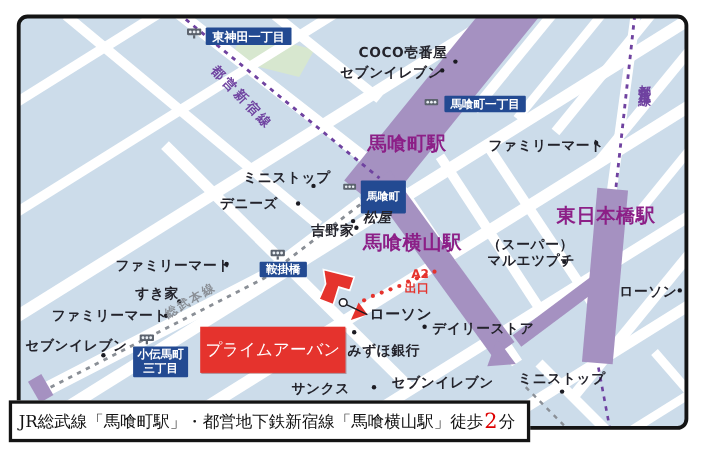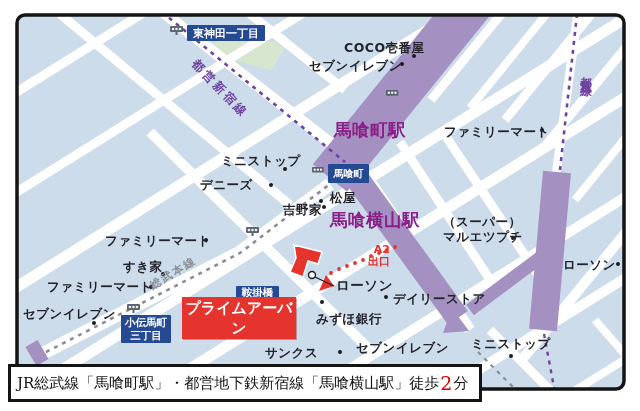--- a/index.html
+++ b/index.html
@@ -9,22 +9,22 @@
   .txt{position:absolute;white-space:nowrap;}
   .poi{font-size:12.5px;font-weight:600;letter-spacing:.5px;color:var(--poi_text);}
   .poi2{line-height:15px;}
   .station{font-size:17.5px;font-weight:bold;letter-spacing:.5px;color:var(--station_text);}
   .abox{position:absolute;background:var(--area_box);color:#fff;font-weight:bold;
         display:flex;align-items:center;justify-content:center;border-radius:1px;}
   .linelbl{font-weight:bold;color:var(--line_dash);}
   .vert{writing-mode:vertical-rl;text-orientation:upright;}
   .jrlbl{font-weight:bold;color:var(--jr_dash);}
   .exit{color:var(--red);font-weight:bold;font-size:11px;line-height:12px;text-align:right;}
-  #propbox{position:absolute;left:182px;top:297px;width:114px;height:42px;background:var(--red);
-           color:#fff;font-weight:bold;font-size:15px;line-height:20px;text-align:center;
+  #propbox{position:absolute;left:182px;top:297px;width:132px;height:42px;background:var(--red);
+           color:#fff;font-weight:normal;font-size:15px;line-height:20px;text-align:center;
            display:flex;flex-direction:column;justify-content:center;box-shadow:1px 1px 0 rgba(120,20,20,.35);}
   #footer{position:absolute;left:8px;top:364px;width:462px;height:32px;background:#fff;
           border:3px solid #141414;display:flex;align-items:center;padding-left:6px;
           font-family:"DejaVu Serif",serif;font-size:15px;color:#111;white-space:nowrap;}
   #footer .min{color:var(--footer_minutes);font-size:19px;margin:0 1px;}
   .tlbar{fill:#5c636e;}
   .tldot{fill:#e9eef3;}
 </style>
 </head>
 <body>
@@ -160,40 +160,42 @@
             <circle class="tldot" cx="10" cy="3" r="1.3"></circle>
         </g>
       </g>
     </g>
 
     <rect x="17" y="15" width="607" height="374" rx="8" fill="none" stroke="#141414" stroke-width="3.5"></rect>
   </svg>
 
   <div class="txt station" style="left:330px;top:208px;">馬喰横山駅</div>
   <div class="txt station" style="left:334px;top:118px;">馬喰町駅</div>
+  <div class="txt station" style="left:506px;top:184px;">東日本橋駅</div>
 
   <div class="txt linelbl" style="left:200px;top:56px;font-size:12px;letter-spacing:3px;transform:rotate(46deg);transform-origin:left top;">都営新宿線</div>
   <div class="txt linelbl vert" style="left:578px;top:68px;font-size:11.5px;letter-spacing:2px;">都営浅草線</div>
   <div class="txt jrlbl" style="left:147px;top:280px;font-size:11px;letter-spacing:2px;transform:rotate(-31deg);transform-origin:left top;">総武本線</div>
 
   <div class="abox" style="left:187px;top:25px;width:78px;height:16px;font-size:11px;">東神田一丁目</div>
-  <div class="abox" style="left:328px;top:164px;width:41px;height:19px;font-size:10px;">馬喰町</div>
-  <div class="abox" style="left:236px;top:238px;width:43px;height:14px;font-size:10.5px;margin-top:48px;">鞍掛橋</div>
+  <div class="abox" style="left:404px;top:87px;width:74px;height:15px;font-size:10.5px;">馬喰町一丁目</div>
+  <div class="abox" style="left:328px;top:164px;width:41px;height:30px;font-size:10px;">馬喰町</div>
+  <div class="abox" style="left:236px;top:238px;width:43px;height:14px;font-size:10.5px;">鞍掛橋</div>
   <div class="abox" style="left:121px;top:315px;width:50px;height:28px;font-size:10.5px;flex-direction:column;line-height:13px;">
     <span>小伝馬町</span>
     <span>三丁目</span>
   </div>
 
-  <div class="txt poi" style="left:344px;top:40px;">COCO壱番屋</div>
+  <div class="txt poi" style="left:326px;top:40px;">COCO壱番屋</div>
   <div class="txt poi" style="left:309px;top:58px;">セブンイレブン</div>
   <div class="txt poi" style="left:444px;top:124px;">ファミリーマート</div>
   <div class="txt poi" style="left:221px;top:153px;">ミニストップ</div>
   <div class="txt poi" style="left:200px;top:177px;">デニーズ</div>
   <div class="txt poi" style="left:283px;top:202px;">吉野家</div>
-  <div class="txt poi" style="left:330px;top:190px;">松屋</div>
+  <div class="txt poi" style="left:330px;top:190px;font-style:italic;">松屋</div>
   <div class="txt poi" style="left:105px;top:233px;">ファミリーマート</div>
   <div class="txt poi" style="left:123px;top:259px;">すき家</div>
   <div class="txt poi" style="left:47px;top:279px;">ファミリーマート</div>
   <div class="txt poi" style="left:23px;top:306px;">セブンイレブン</div>
   <div class="txt poi poi2" style="left:443px;top:214px;">
     <span style="display:block;">（スーパー）</span>
     <span style="display:block;">マルエツプチ</span>
   </div>
   <div class="txt poi" style="left:336px;top:277px;font-size:13.5px;">ローソン</div>
   <div class="txt poi" style="left:563px;top:257px;">ローソン</div>

